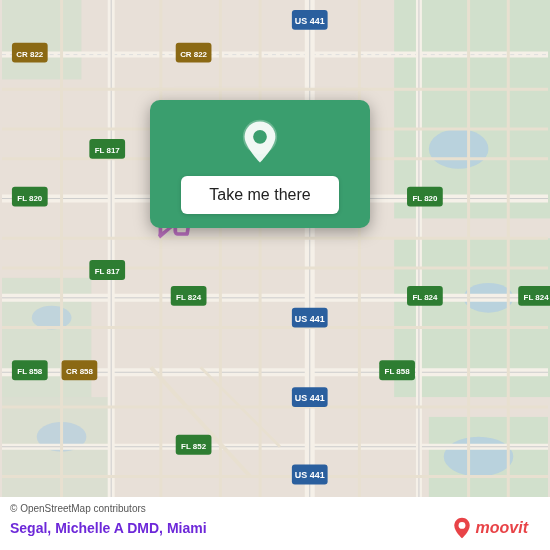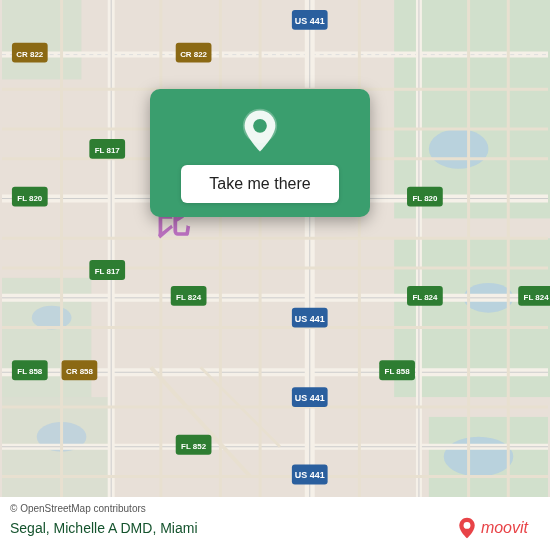--- a/index.html
+++ b/index.html
@@ -31,21 +31,21 @@
     #map-svg {
       position: absolute;
       top: 0; left: 0;
       width: 100%;
       height: 100%;
     }
 
     
     #popup-card {
       position: absolute;
-      top: 89px;
+      top: 100px;
       left: 150px;
       width: 220px;
       background: #3a9e6e;
       border-radius: 10px;
       display: flex;
       flex-direction: column;
       align-items: center;
       padding: 18px 16px 14px 16px;
       box-shadow: 0 4px 16px rgba(0,0,0,0.35);
       z-index: 10;
@@ -90,38 +90,38 @@
     }
 
     #place-info {
       display: flex;
       align-items: center;
       justify-content: space-between;
     }
 
     #place-name {
       font-size: 14px;
-      color: #14532d;
-      font-weight: 400;
+      color: #6d28d9;
+      font-weight: 700;
     }
 
     #moovit-logo {
       display: flex;
       align-items: center;
       gap: 4px;
     }
 
     #moovit-logo .moovit-pin {
       width: 20px;
       height: 24px;
     }
 
     #moovit-logo .moovit-text {
       font-size: 16px;
-      font-weight: normal;
+      font-weight: bold;
       color: #e84347;
       font-style: italic;
     }
   </style>
 </head>
 <body>
 
 <div id="map-container">
   <div id="map-bg"></div>
 

